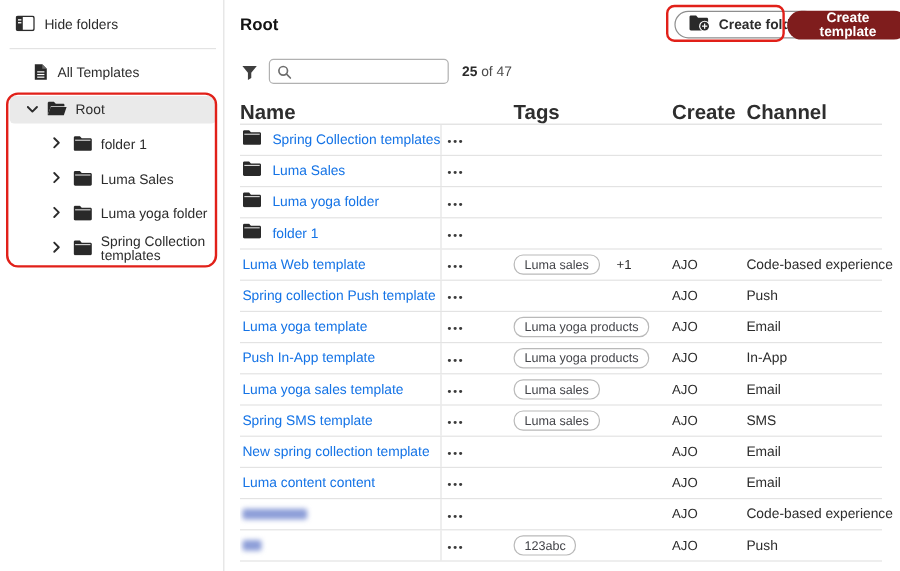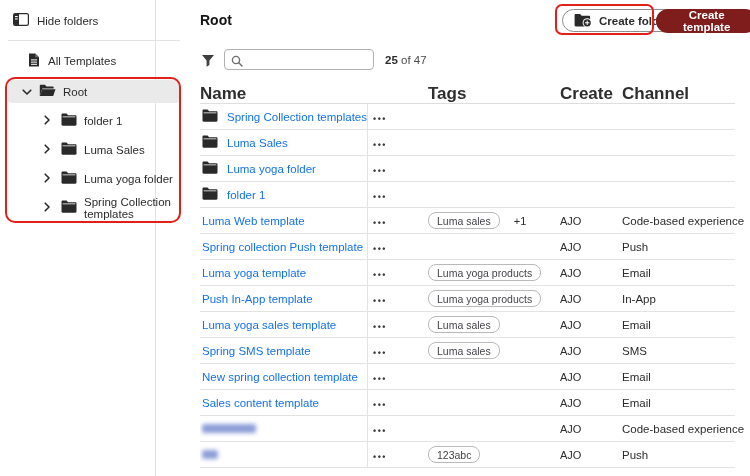--- a/index.html
+++ b/index.html
@@ -1,21 +1,21 @@
 <!DOCTYPE html>
 <html><head>
 <meta charset="utf-8">
 <style>
   * { margin:0; padding:0; box-sizing:border-box; }
   html,body { width:750px; height:476px; background:#fff; overflow:hidden;
               font-family:"Liberation Sans","DejaVu Sans",sans-serif; color:#2c2c2c; }
   .app { position:relative; width:750px; height:476px; background:#fff; }
 
   
-  .sidebar { position:absolute; left:0; top:0; width:156px; height:476px;
+  .sidebar { position:absolute; left:0; top:0; width:187px; height:476px;
              border-right:1px solid #e1e1e1; background:#fff; }
   .hide-folders { position:absolute; left:13px; top:13px; display:flex; align-items:center; gap:8px;
                   background:none; border:none; font:11.5px "Liberation Sans",sans-serif; color:#2c2c2c; cursor:pointer; }
   .sidebar-divider { position:absolute; top:40px; left:8px; width:172px; border-top:1px solid #e3e3e3; }
   .all-templates { position:absolute; left:28px; top:52px; height:18px; display:flex; align-items:center; gap:8px;
                    font-size:11.5px; cursor:pointer; }
   .root-row { position:absolute; left:8px; top:80px; width:172px; height:23px; background:#eaeaea;
               border-radius:4px; display:flex; align-items:center; gap:7px; padding-left:14px;
               font-size:11.5px; cursor:pointer; }
   .tree-children { position:absolute; left:0; top:106px; width:187px; }
@@ -328,21 +328,21 @@
           <div class="cell-name">
             <a class="link">New spring collection template</a>
           </div>
           <div class="cell-more"><button class="more">•••</button></div>
           <div class="cell-tags"></div>
           <div class="cell-source">AJO</div>
           <div class="cell-channel">Email</div>
         </div>
         <div class="trow">
           <div class="cell-name">
-            <a class="link">Sales content template</a>
+            <a class="link">Luma content content</a>
           </div>
           <div class="cell-more"><button class="more">•••</button></div>
           <div class="cell-tags"></div>
           <div class="cell-source">AJO</div>
           <div class="cell-channel">Email</div>
         </div>
         <div class="trow">
           <div class="cell-name">
             <span class="redacted" style="width: 54px;"></span>
           </div>

